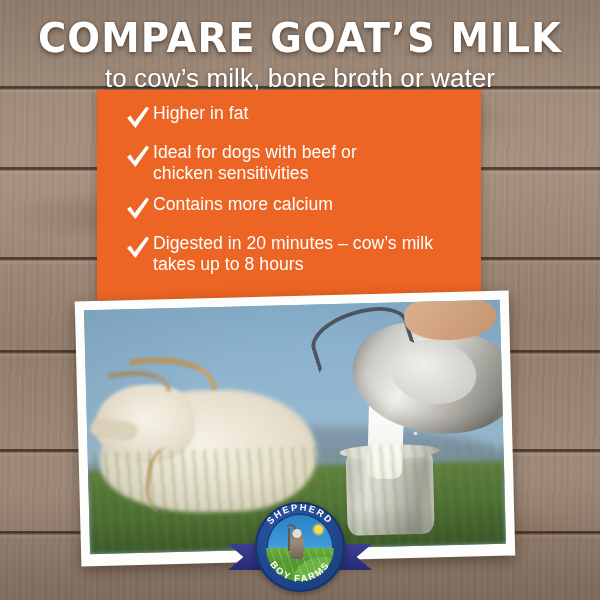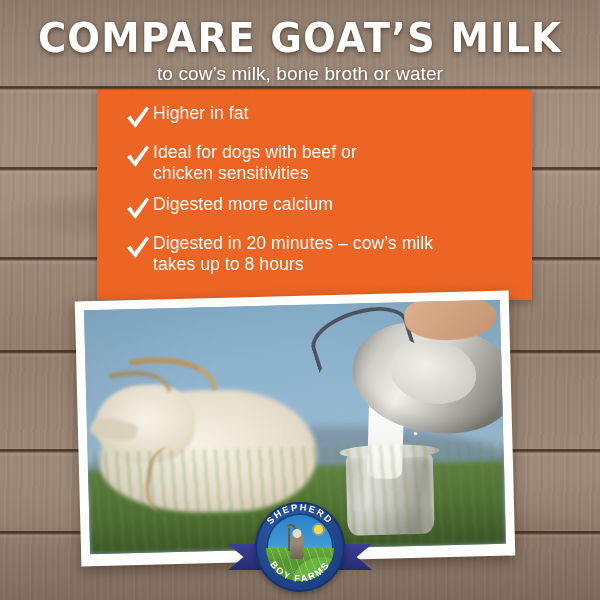--- a/index.html
+++ b/index.html
@@ -74,32 +74,32 @@
     transform: scaleX(0.94);
     text-shadow: 0 2px 5px rgba(40,24,14,.55), 0 0 2px rgba(60,40,26,.5);
   }
   .subtitle {
     position: absolute;
     top: 63px;
     left: 0;
     right: 0;
     text-align: center;
     color: #ffffff;
-    font-size: 19px;
+    font-size: 26px;
     font-weight: normal;
     letter-spacing: .1px;
     text-shadow: 0 1px 4px rgba(40,24,14,.55);
   }
 
   
   .panel {
     position: absolute;
     left: 97px;
     top: 90px;
-    width: 435px;
+    width: 384px;
     height: 210px;
     background: #ec6524;
     box-shadow: 0 3px 9px rgba(35,18,8,.33);
   }
   .bullets {
     position: absolute;
     left: 26px;
     top: 9px;
     right: 12px;
   }
@@ -487,21 +487,21 @@
         <span class="bullet-text">Ideal for dogs with beef or
 chicken sensitivities</span>
       </div>
 
       <div class="bullet">
         <span class="check">
           <svg viewBox="0 0 30 30">
               <path d="M4 16 L7.5 13.5 L11.5 20 L23.5 4.5 L26 6.5 L12.5 26 Z" fill="#ffffff"></path>
             </svg>
         </span>
-        <span class="bullet-text">Digested more calcium</span>
+        <span class="bullet-text">Contains more calcium</span>
       </div>
 
       <div class="bullet">
         <span class="check">
           <svg viewBox="0 0 30 30">
               <path d="M4 16 L7.5 13.5 L11.5 20 L23.5 4.5 L26 6.5 L12.5 26 Z" fill="#ffffff"></path>
             </svg>
         </span>
         <span class="bullet-text">Digested in 20 minutes – cow’s milk
 takes up to 8 hours</span>

